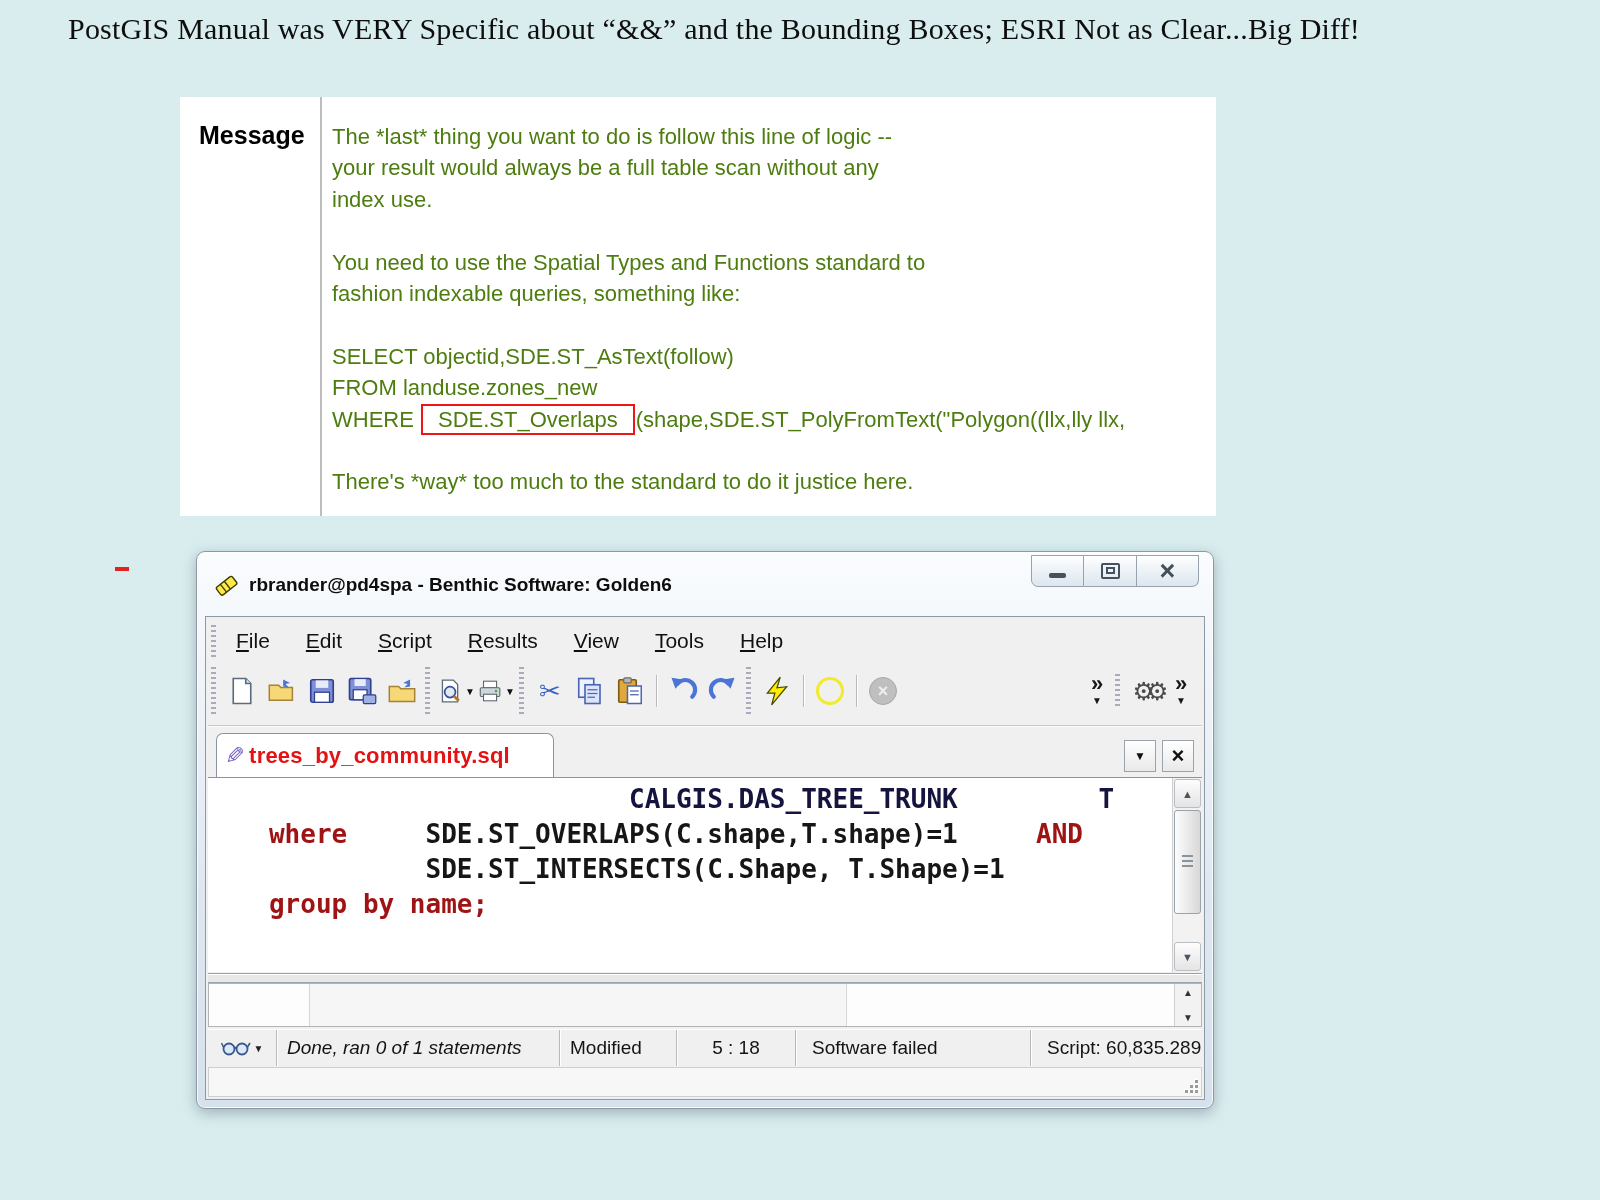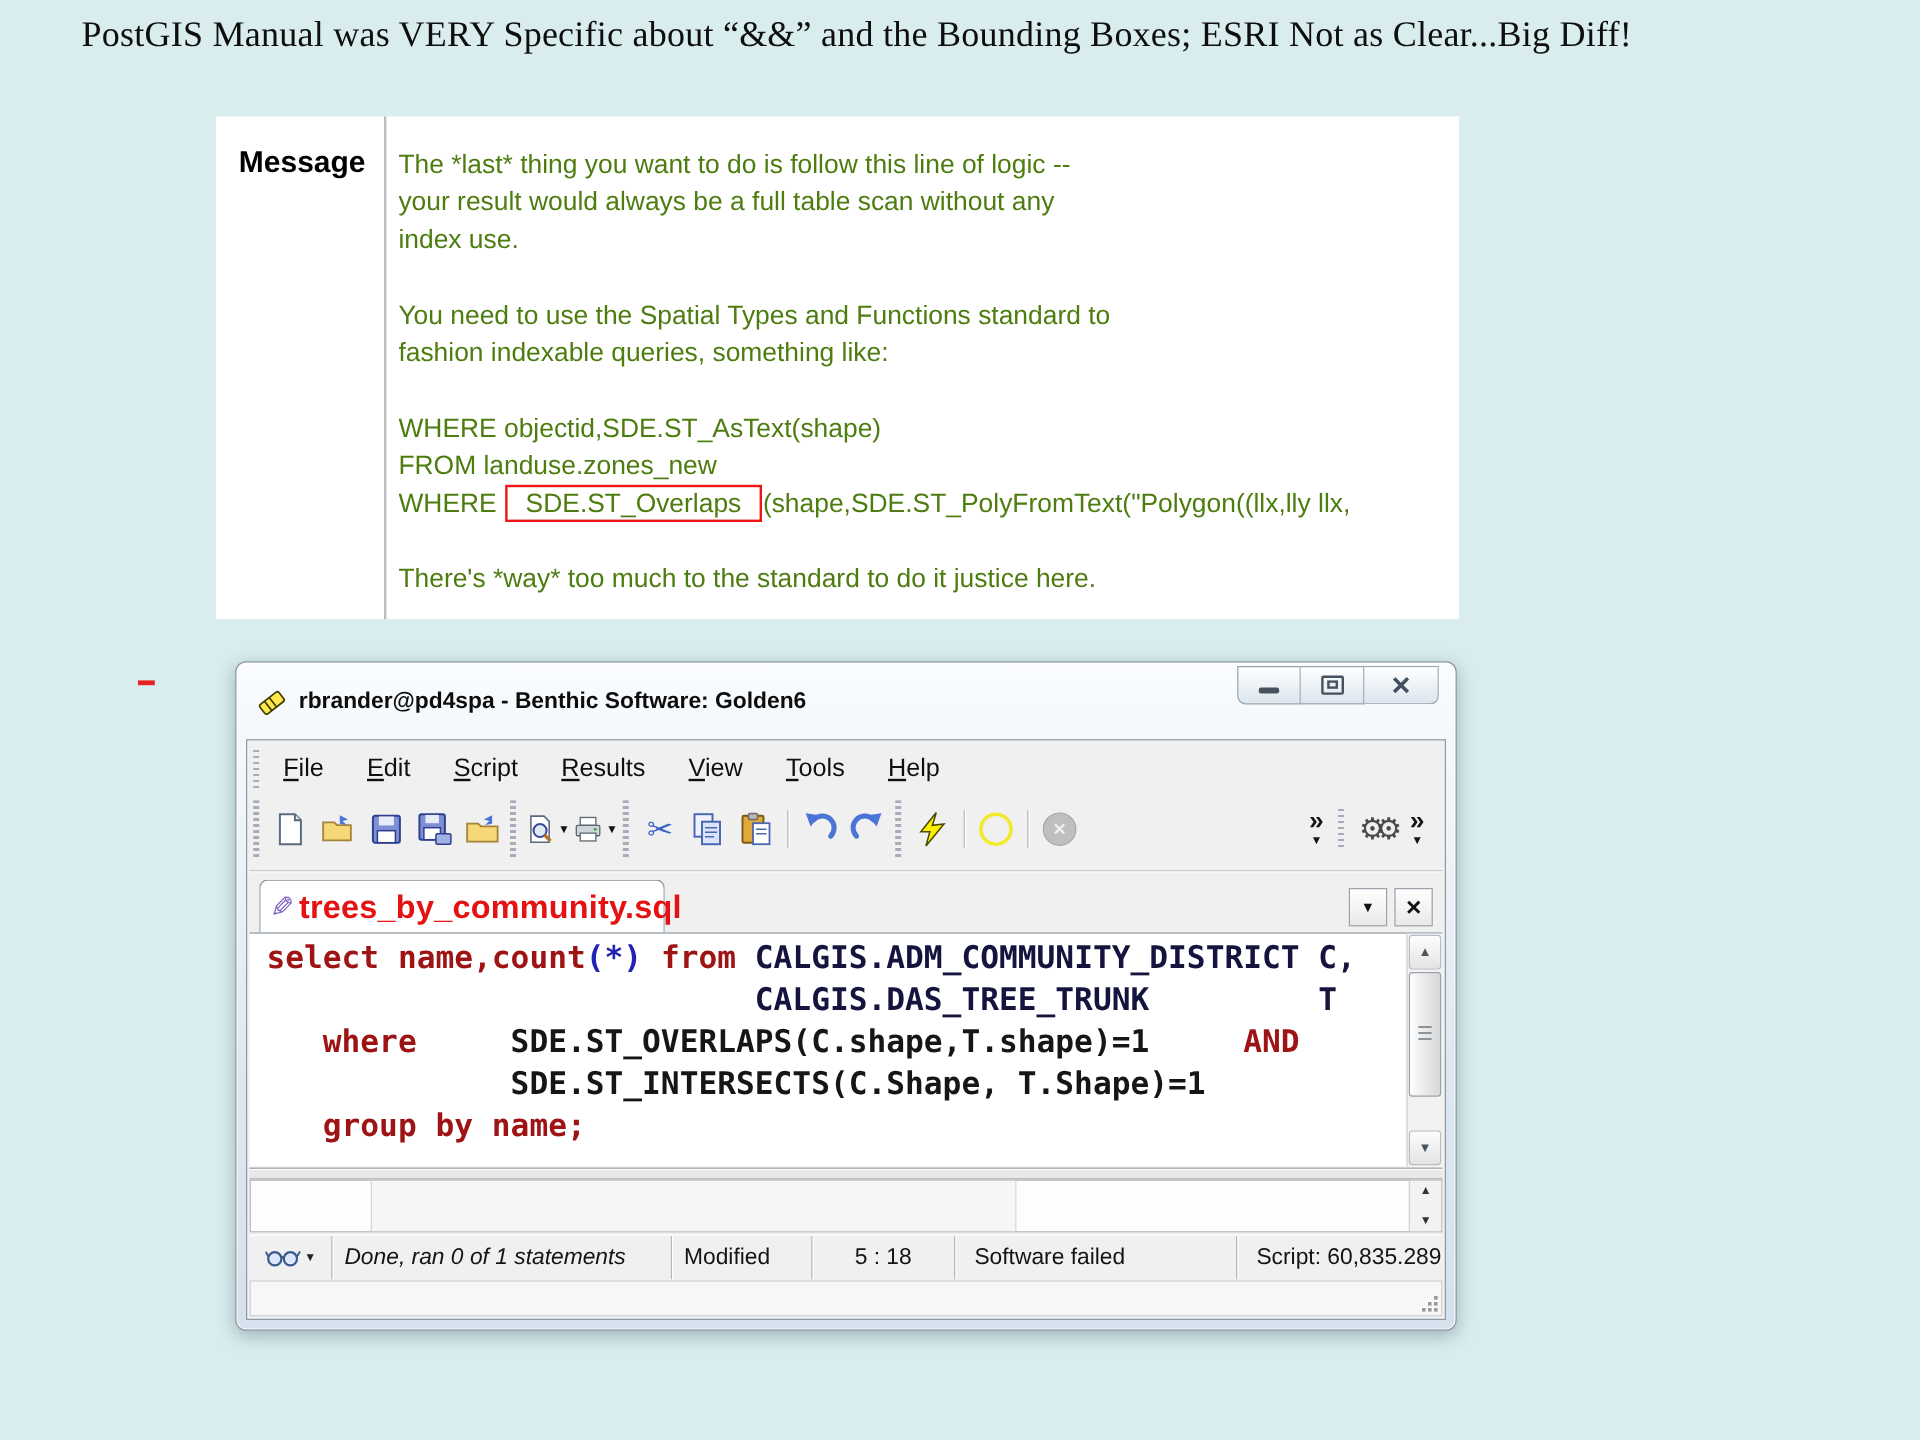--- a/index.html
+++ b/index.html
@@ -112,21 +112,21 @@
   .tabbar{
     position:absolute;left:2px;right:2px;top:108px;height:52px;
     border-top:1px solid #c9c9c9;box-shadow:0 1px 0 #fbfbfb inset;
   }
   .tab{
     position:absolute;left:8px;bottom:0;height:45px;width:338px;box-sizing:border-box;
     background:#ffffff;border:1px solid #8a95a0;border-bottom:none;border-radius:7px 7px 0 0;
     display:flex;align-items:center;padding-left:8px;
   }
   .tab-icon{font-size:24px;color:#7a5fc0;margin-right:4px;transform:scaleX(-1);}
-  .tab-label{font-size:27px;font-weight:bold;color:#e41212;letter-spacing:.2px;}
+  .tab-label{font-size:22px;font-weight:bold;color:#e41212;letter-spacing:.2px;}
   .tab-ctrl{
     position:absolute;bottom:6px;width:32px;height:32px;box-sizing:border-box;
     background:linear-gradient(#fff,#e9e9e9);border:1px solid #9aa3ab;
     display:flex;align-items:center;justify-content:center;font-size:12px;color:#111;
   }
   .tab-ctrl.menu{right:46px;}
   .tab-ctrl.close{right:8px;font-size:22px;font-weight:bold;}
   
   .editor{
     position:absolute;left:2px;right:2px;top:160px;height:194px;
@@ -224,21 +224,21 @@
   <div class="msg-label">Message</div>
   <div class="msg-divider"></div>
   <div class="msg-body">
     <div class="msg-line">The *last* thing you want to do is follow this line of logic --</div>
     <div class="msg-line">your result would always be a full table scan without any</div>
     <div class="msg-line">index use.</div>
     <div class="blank-line"></div>
     <div class="msg-line">You need to use the Spatial Types and Functions standard to</div>
     <div class="msg-line">fashion indexable queries, something like:</div>
     <div class="blank-line"></div>
-    <div class="msg-line">WHERE objectid,SDE.ST_AsText(shape)</div>
+    <div class="msg-line">SELECT objectid,SDE.ST_AsText(follow)</div>
     <div class="msg-line">FROM landuse.zones_new</div>
     <div class="msg-line"><span>WHERE </span><span class="red-box">SDE.ST_Overlaps</span><span>(shape,SDE.ST_PolyFromText("Polygon((llx,lly llx,</span></div>
     <div class="blank-line"></div>
     <div class="msg-line">There's *way* too much to the standard to do it justice here.</div>
   </div>
 </div>
 
 <div class="red-dash"></div>
 
 <div class="app-window">
@@ -418,21 +418,20 @@
       <div class="tab-ctrl menu">
           <span>▼</span>
         </div>
       <div class="tab-ctrl close">
           <span>×</span>
         </div>
     </div>
 
     <div class="editor">
       <div class="editor-text">
-          <div class="code-line"><span class="c-kw">select name,count</span><span class="c-pr">(*)</span><span class="c-pl"> </span><span class="c-kw">from</span><span class="c-pl"> </span><span class="c-id">CALGIS.ADM_COMMUNITY_DISTRICT C,</span></div>
           <div class="code-line"><span class="c-id">                          CALGIS.DAS_TREE_TRUNK         T</span></div>
           <div class="code-line"><span class="c-kw">   where</span><span class="c-pl">     SDE.ST_OVERLAPS(C.shape,T.shape)=1     </span><span class="c-kw">AND</span></div>
           <div class="code-line"><span class="c-pl">             SDE.ST_INTERSECTS(C.Shape, T.Shape)=1</span></div>
           <div class="code-line"><span class="c-kw">   group by name;</span></div>
         </div>
       <div class="vscroll">
         <div class="vs-btn vs-up">
             <span>▲</span>
           </div>
         <div class="vs-thumb"></div>

